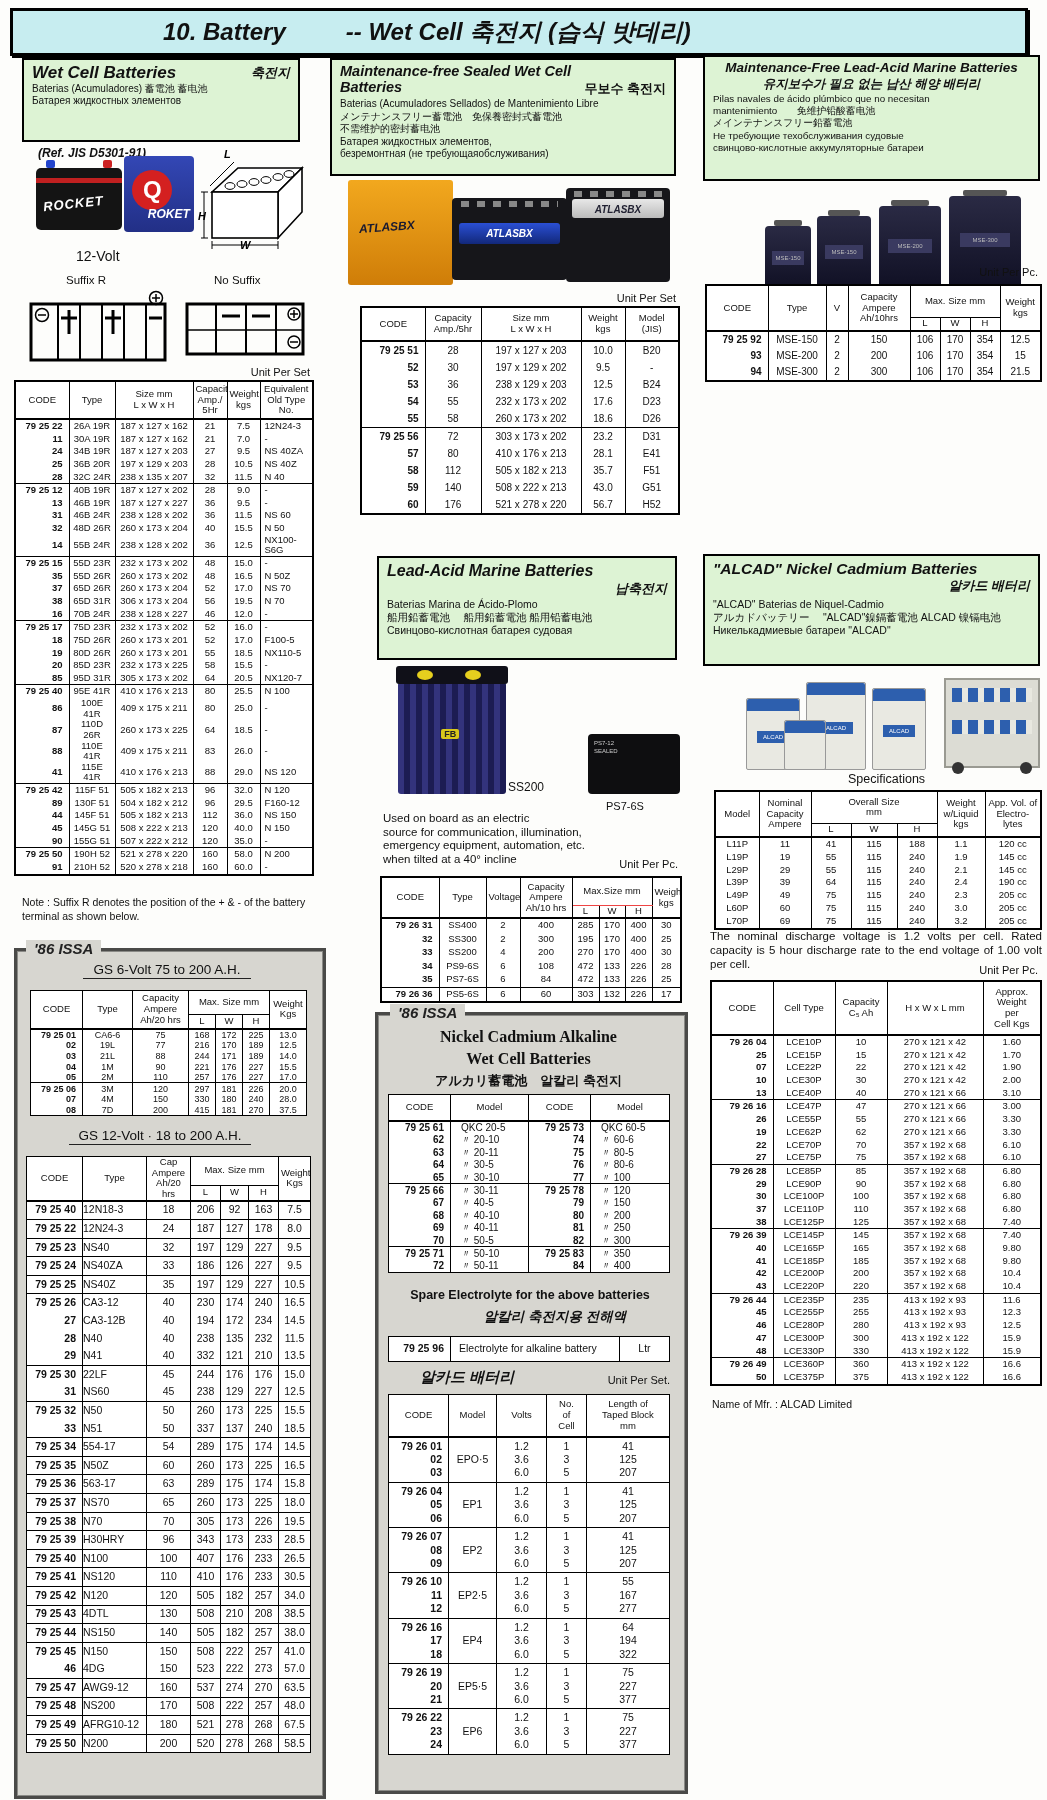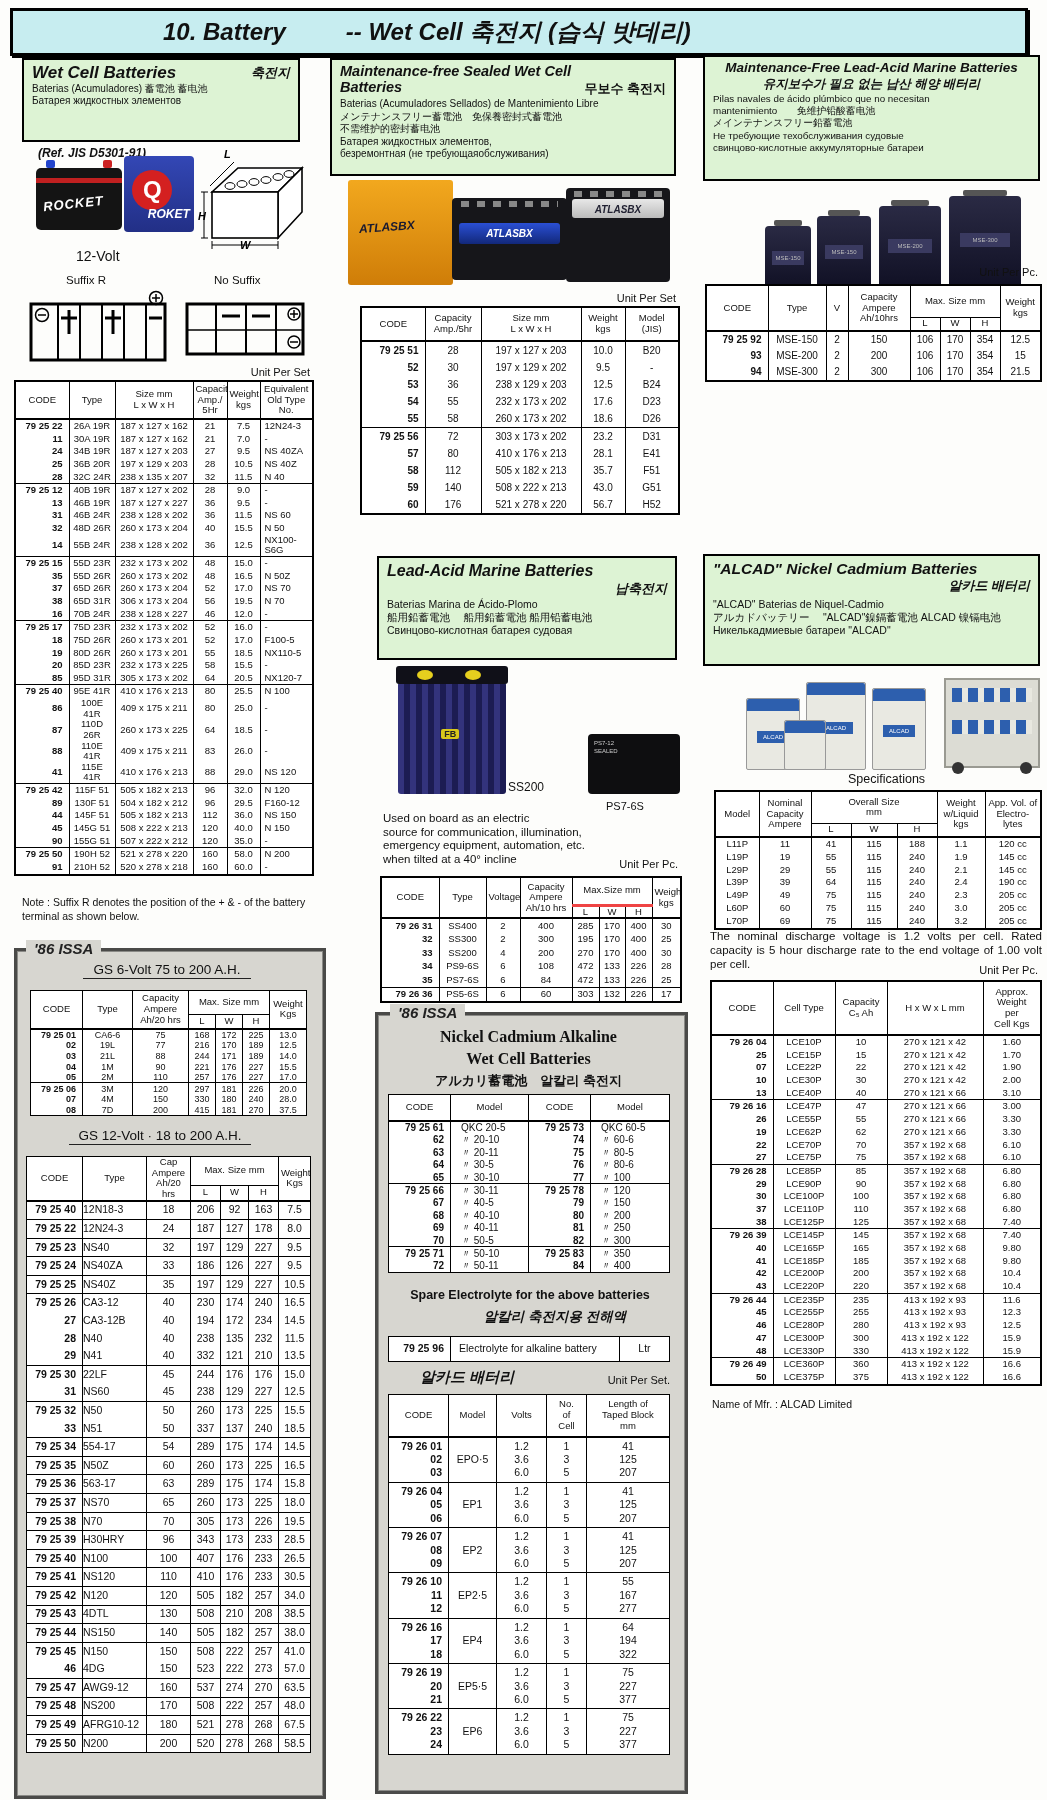--- a/index.html
+++ b/index.html
@@ -1033,21 +1033,21 @@
         <col style="width:29px">
       </colgroup>
     <thead>
       <tr style="height:28px;">
         <th rowspan="2">CODE</th>
         <th rowspan="2">Type</th>
         <th rowspan="2">Voltage</th>
         <th rowspan="2">Capacity
 Ampere
 Ah/10 hrs</th>
-        <th colspan="3" style="border-bottom:3px solid #ef4444;">Max.Size mm</th>
+        <th colspan="3" style="border-bottom:1px solid #ef4444;">Max.Size mm</th>
         <th rowspan="2">Weight
 kgs</th>
       </tr>
       <tr style="height:13px;">
         <th>L</th>
         <th>W</th>
         <th>H</th>
       </tr>
     </thead>
     <tbody>

